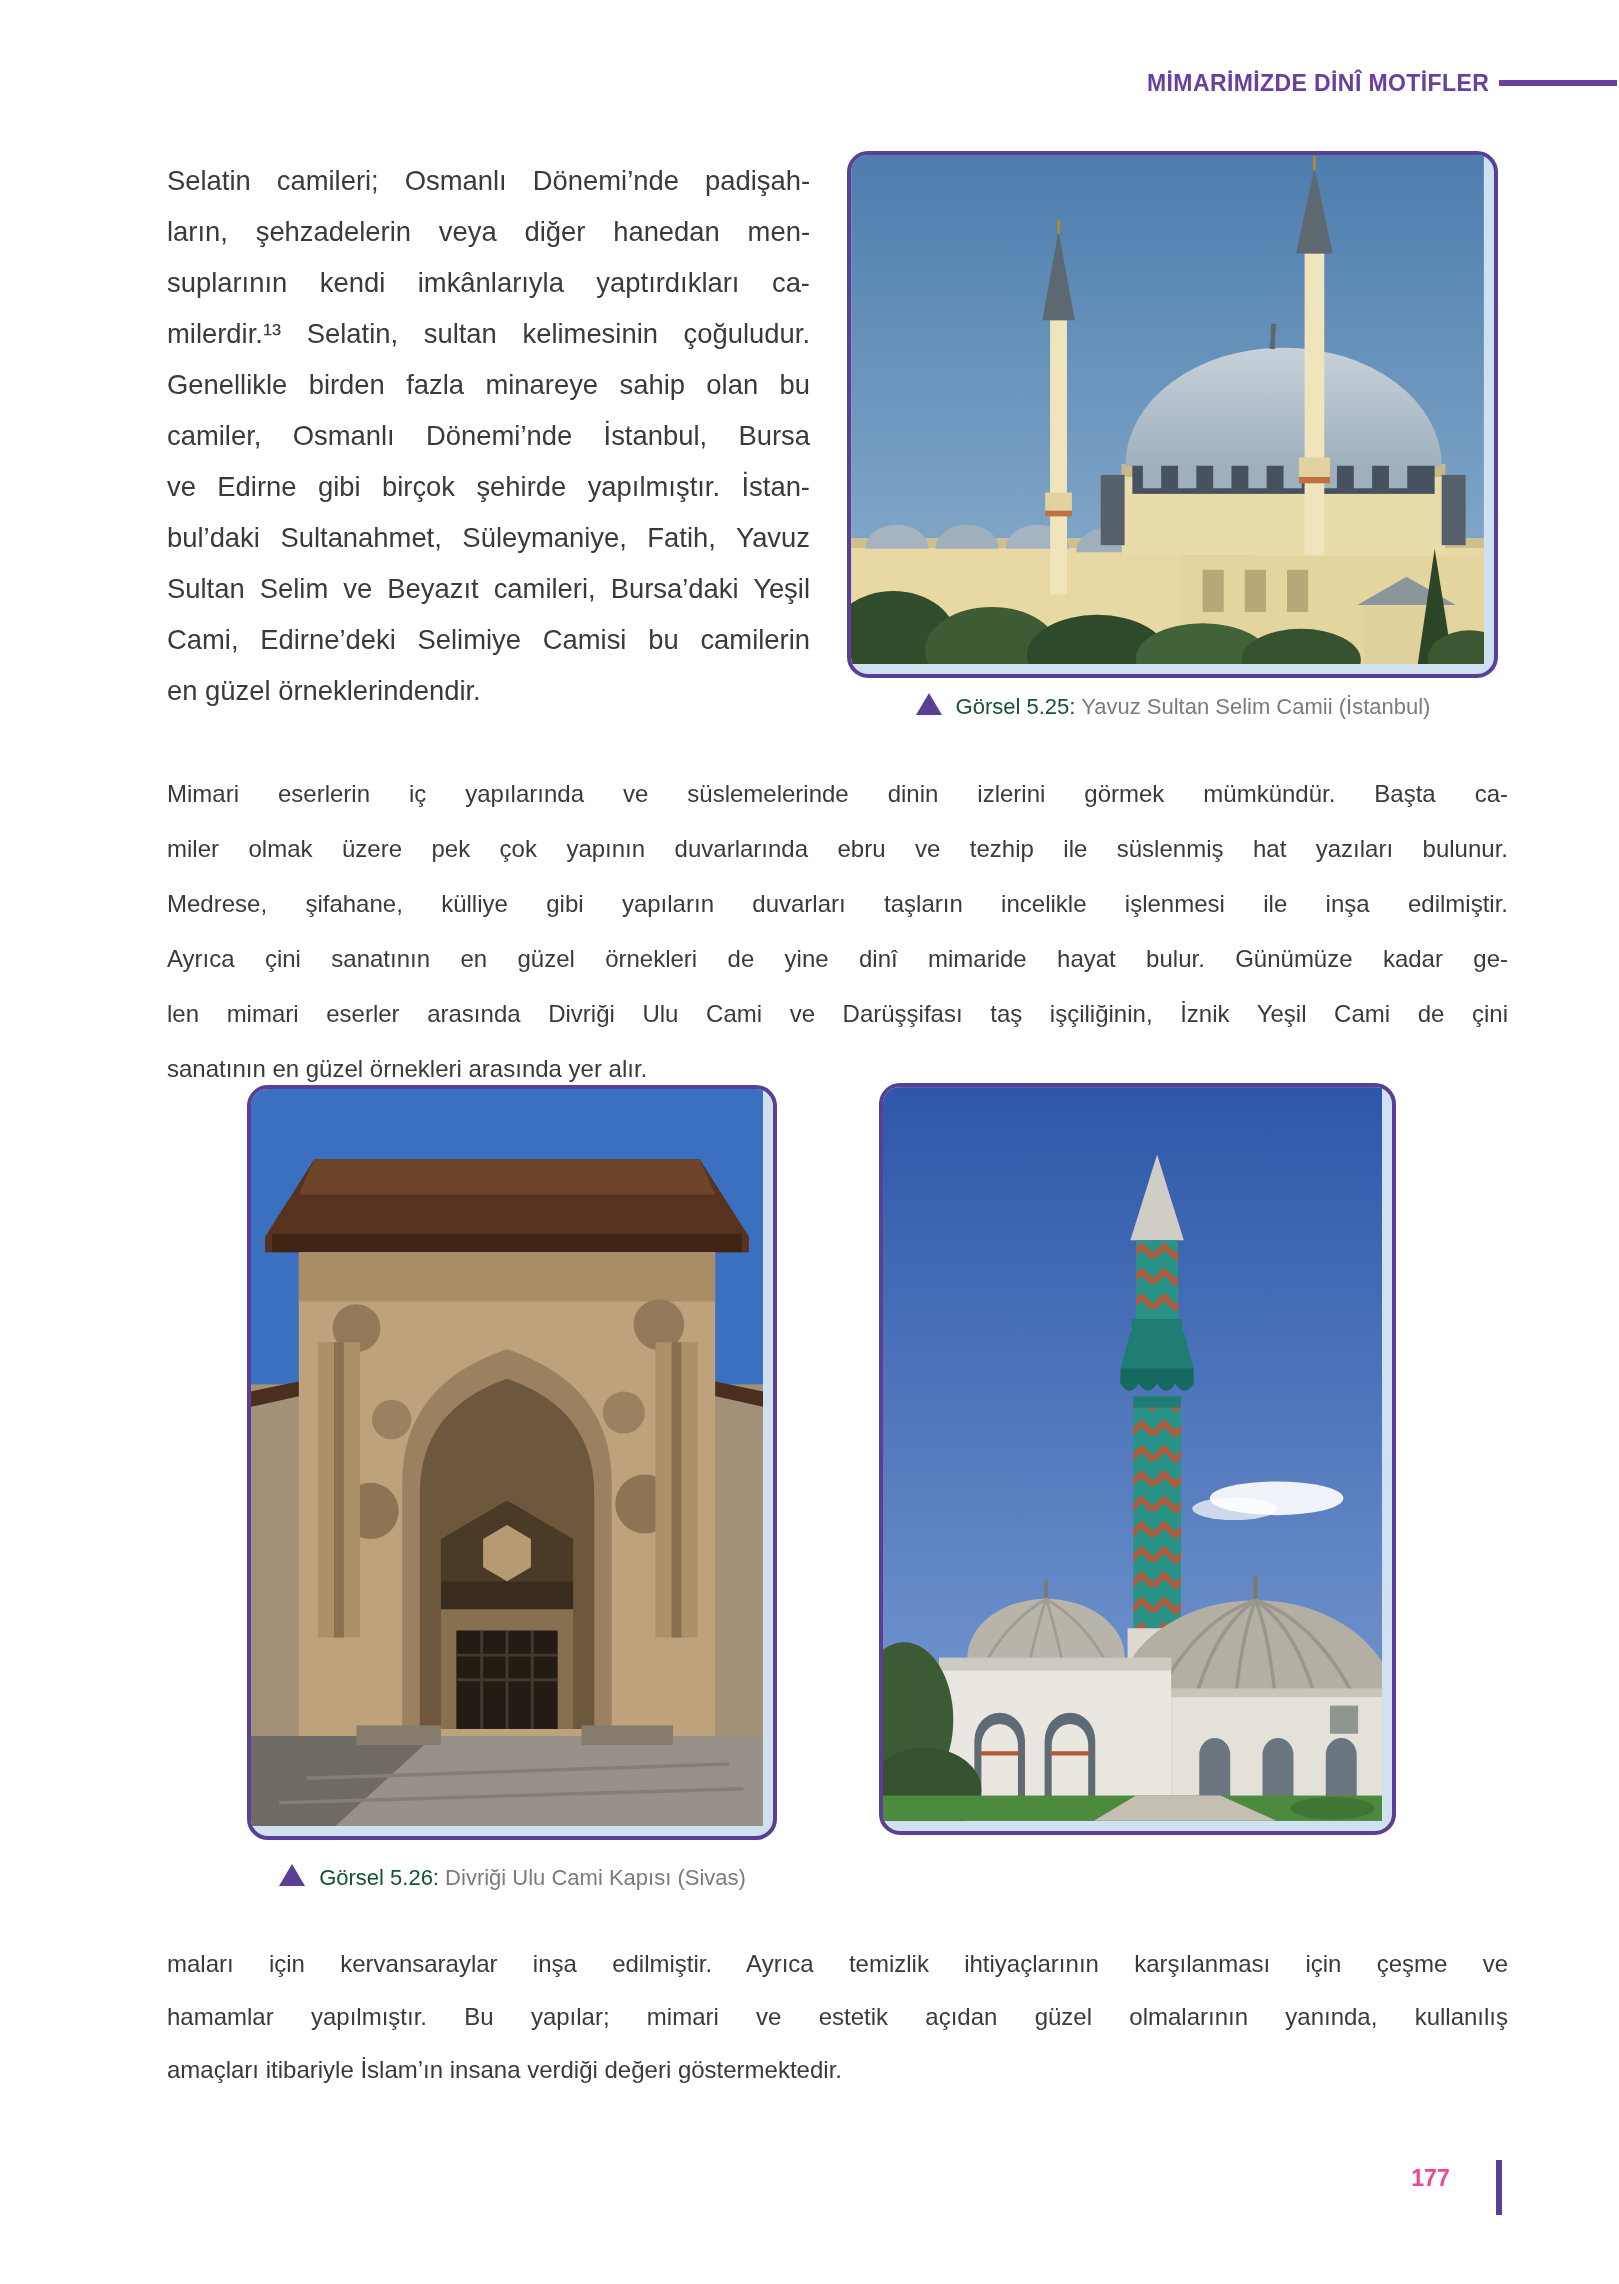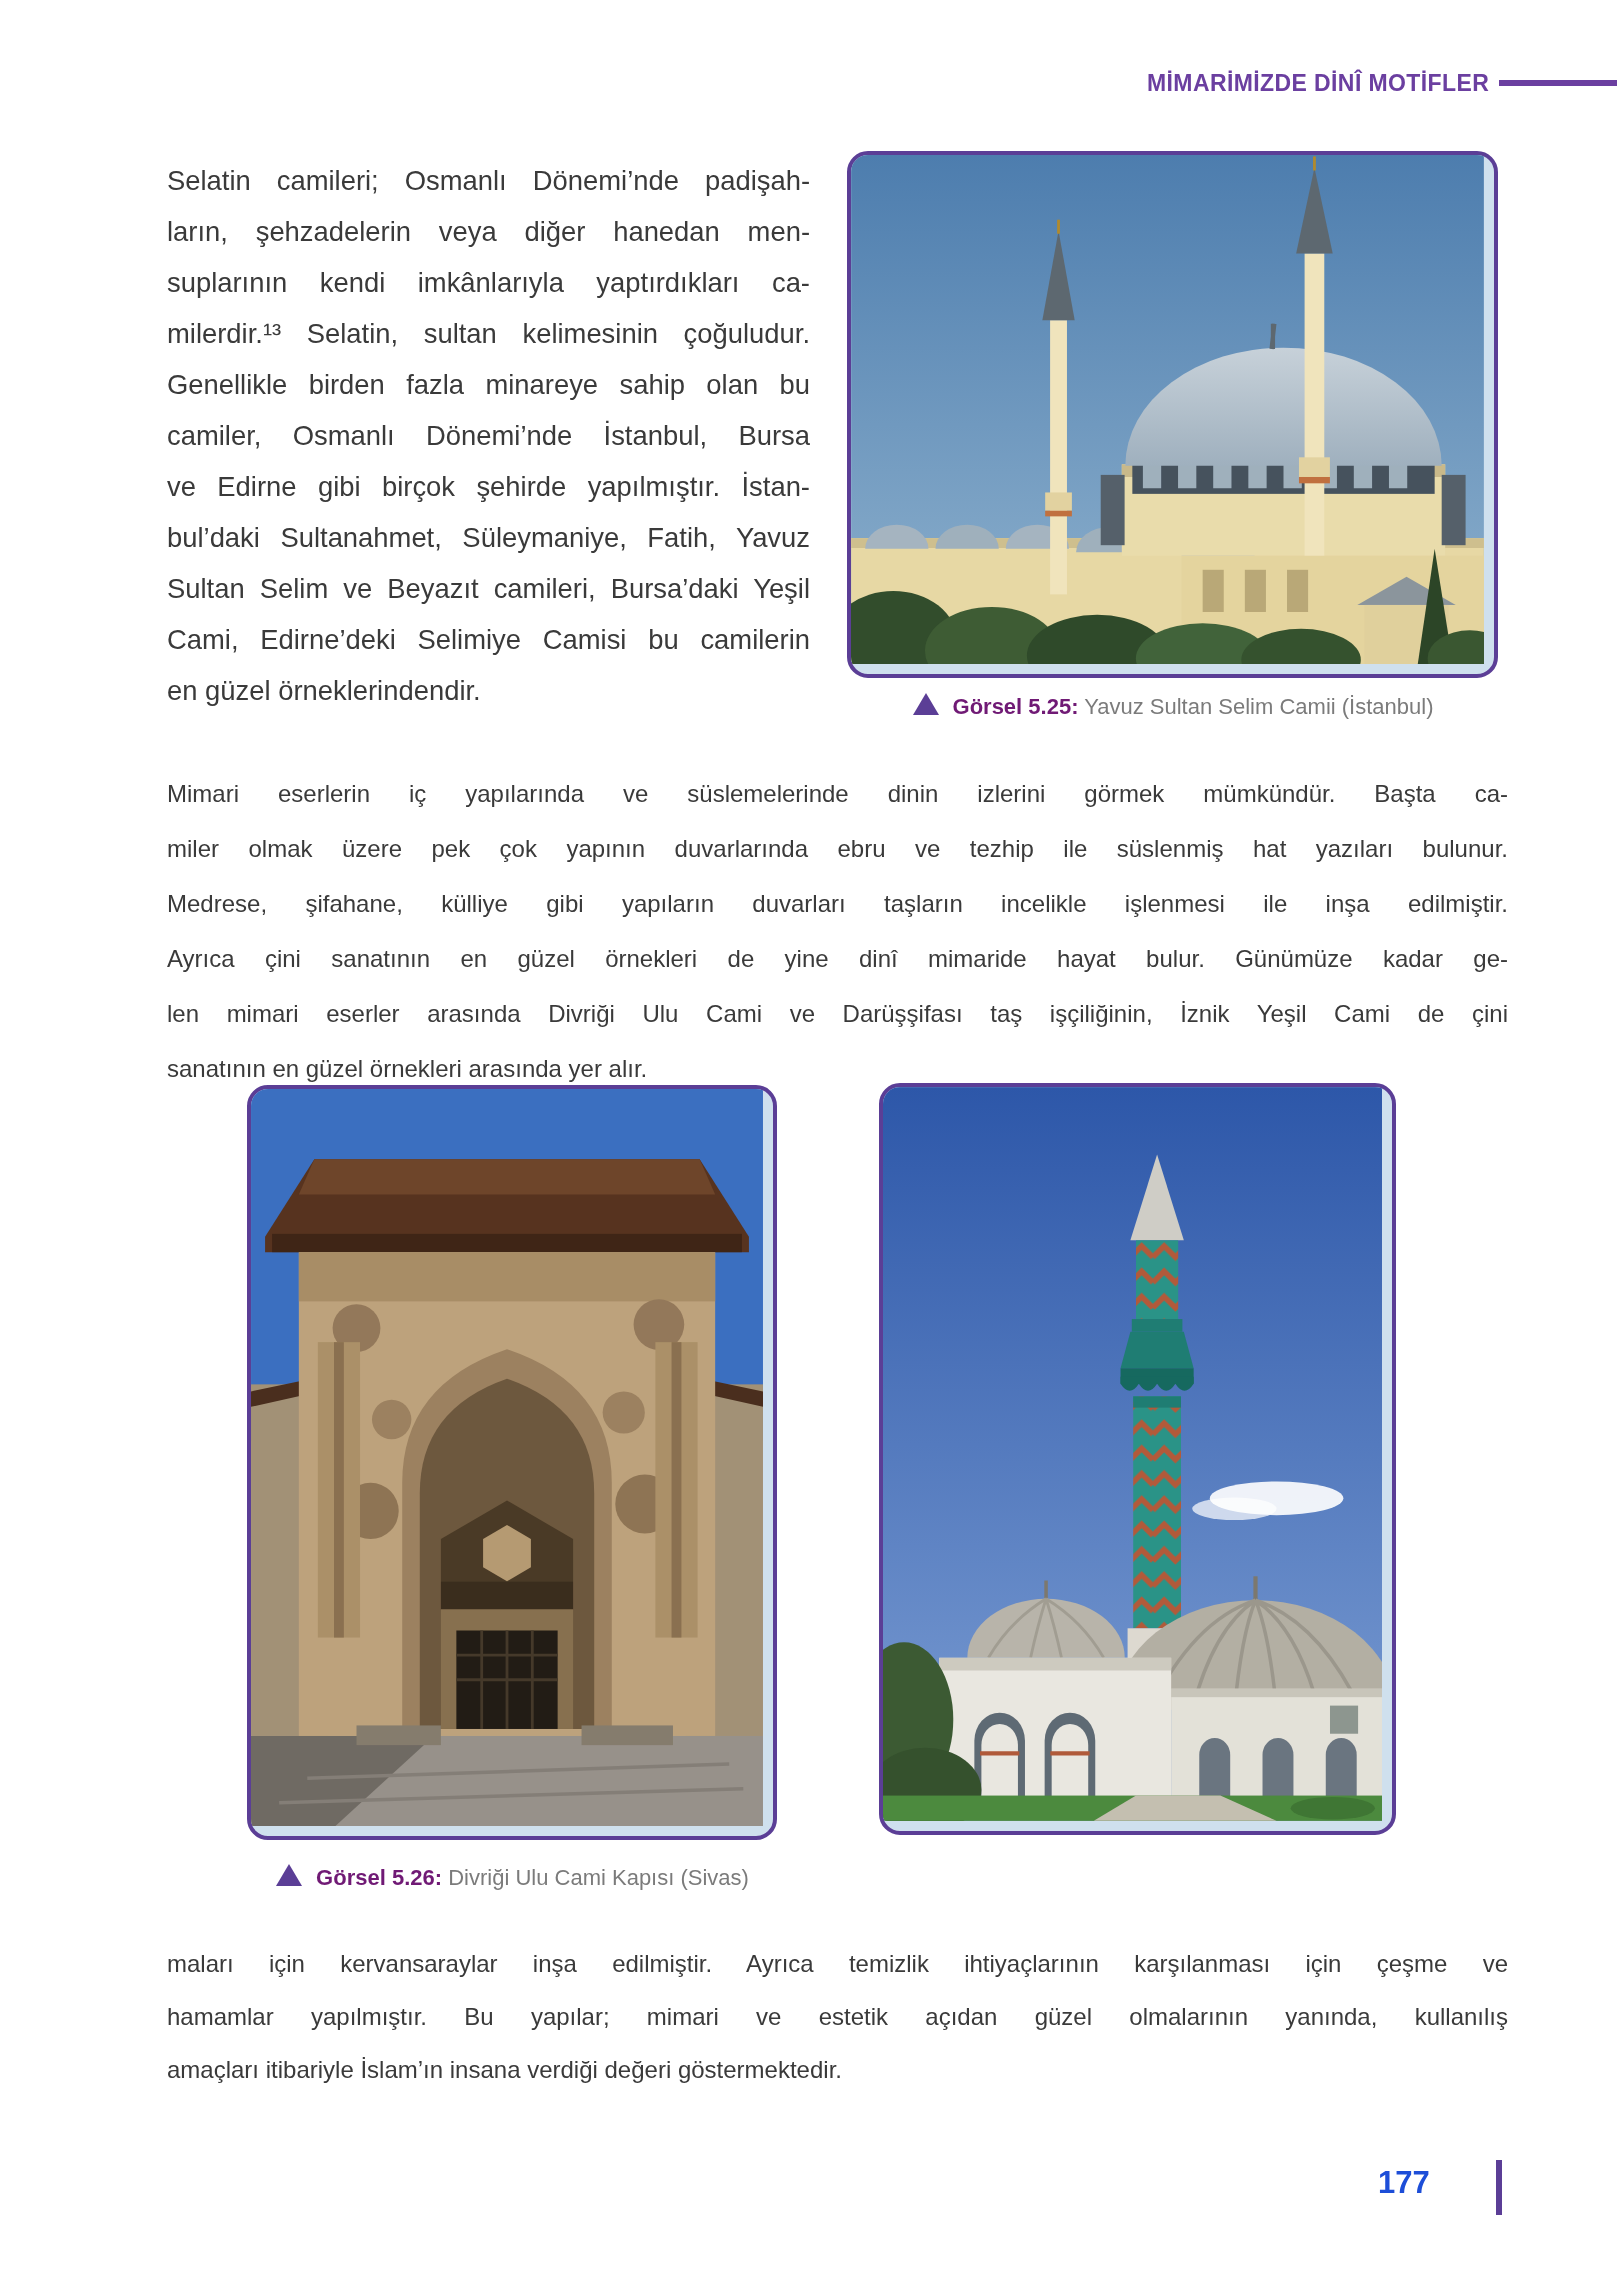--- a/index.html
+++ b/index.html
@@ -32,31 +32,31 @@
   .photo-frame svg{display:block;}
   #frame-525{left:847px;top:151px;width:643px;height:519px;}
   #frame-526{left:247px;top:1085px;width:522px;height:747px;}
   #frame-527{left:879px;top:1083px;width:509px;height:744px;}
   
   .caption{position:absolute;font-size:22px;display:flex;align-items:flex-start;}
   .caption .tri{
     width:0;height:0;border-left:13.4px solid transparent;border-right:13.4px solid transparent;
     border-bottom:22.5px solid #5b3e96;margin-right:14px;flex:0 0 auto;margin-top:1.4px;
   }
-  .caption .cap-label{font-weight:bold;color:#701a75;}
+  .caption .cap-label{font-weight:normal;color:#14532d;}
   .caption .cap-text{color:#7b7b7b;}
   #cap-525{left:847px;top:692px;width:652px;justify-content:center;}
   #cap-526{left:247px;top:1863px;width:531px;justify-content:center;}
   #cap-527{left:881px;top:1859px;width:555px;}
   #cap-527 .cap-body{display:inline;}
   .cap-body{line-height:29.5px;}
   
   #pagenum{
-    position:absolute;left:1378px;top:2165px;width:105px;text-align:left;
-    font-size:31px;font-weight:bold;color:#1d4ed8;
+    position:absolute;left:1378px;top:2165px;width:105px;text-align:center;
+    font-size:23px;font-weight:bold;color:#ec4899;
   }
   #pagenum-bar{
     position:absolute;left:1496px;top:2160px;width:5.6px;height:55px;background:#5b3e96;
   }
 </style>
 </head>
 <body>
 
 <div id="page">
 

